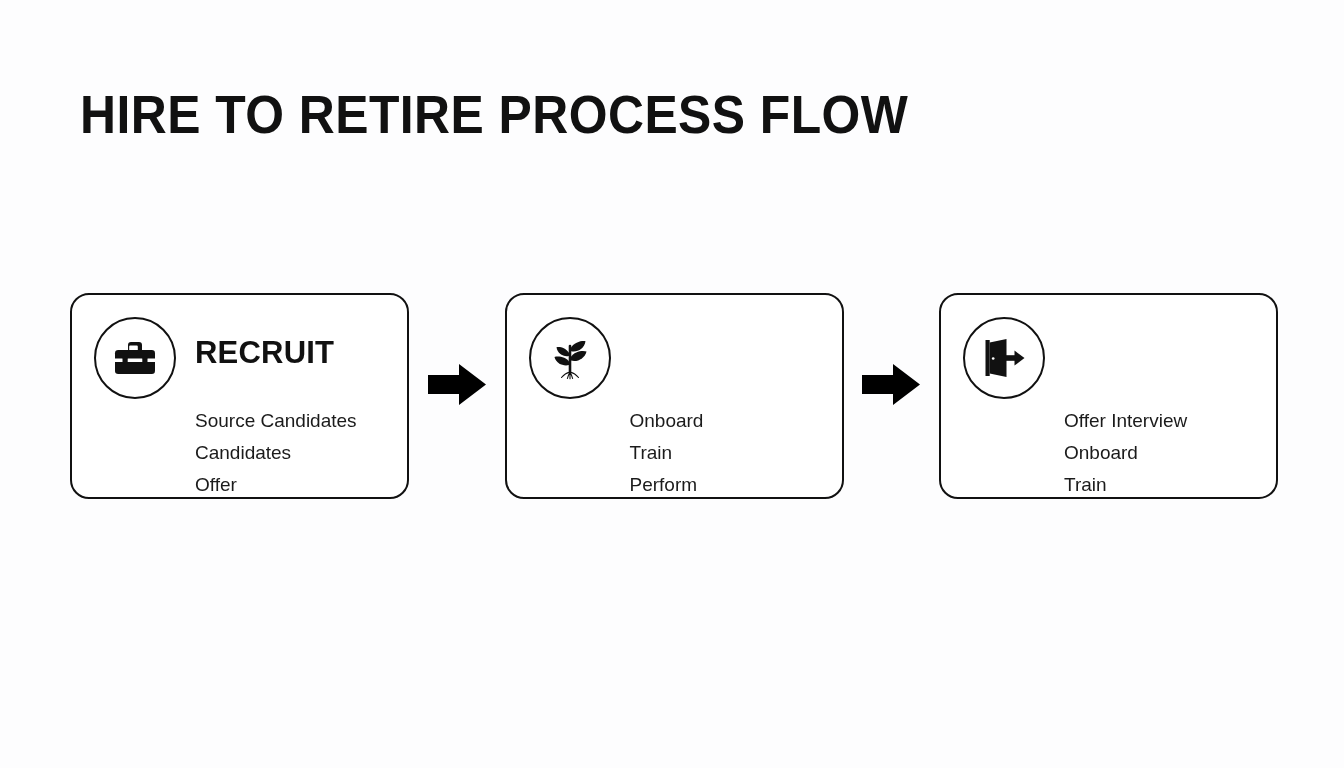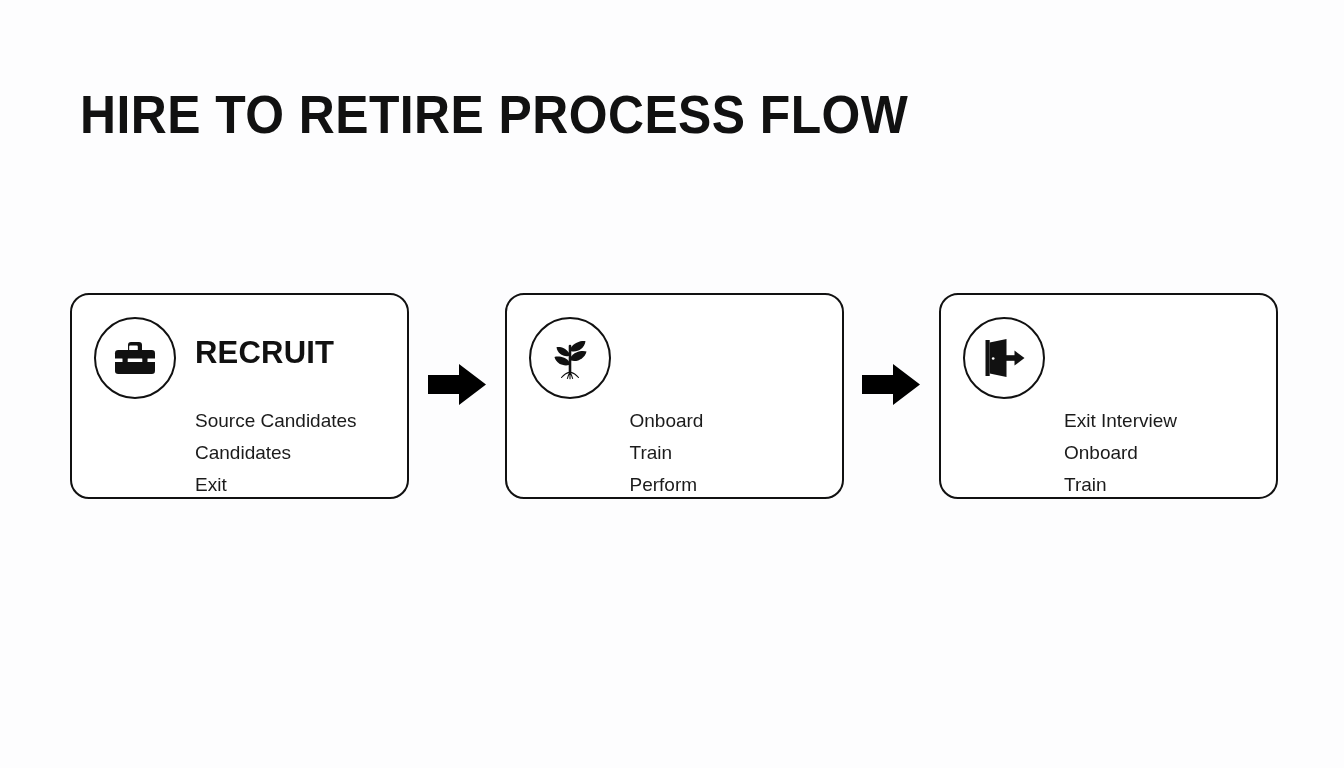--- a/index.html
+++ b/index.html
@@ -121,21 +121,21 @@
         <rect x="6" y="18" width="40" height="24" rx="3.2" fill="#111111"></rect>
         <rect x="4.4" y="26.4" width="43.2" height="3.6" rx="1.8" fill="#ffffff"></rect>
         <rect x="13.5" y="24.6" width="5.2" height="7.2" rx="1.6" fill="#111111"></rect>
         <rect x="33.3" y="24.6" width="5.2" height="7.2" rx="1.6" fill="#111111"></rect>
       </svg>
     </div>
     <div class="stage-title">RECRUIT</div>
     <ul class="stage-items">
       <li>Source Candidates</li>
       <li>Candidates</li>
-      <li>Exit</li>
+      <li>Offer</li>
     </ul>
   </div>
 
   <div class="arrow">
     <svg width="62" height="47" viewBox="0 0 62 47" aria-hidden="true">
       <path d="M2 14 H33 V3 L60 23.5 L33 44 V33 H2 Z" fill="#000000"></path>
     </svg>
   </div>
 
   <div class="stage-card">
@@ -172,19 +172,19 @@
     <div class="icon-circle">
       <svg width="52" height="52" viewBox="0 0 52 52" aria-hidden="true">
         <rect x="7.5" y="8" width="4.2" height="36" fill="#111111"></rect>
         <path d="M11.7 10.5 L28.5 7 V45 L11.7 41.5 Z" fill="#111111"></path>
         <circle cx="15.2" cy="26.5" r="1.35" fill="#ffffff"></circle>
         <rect x="24" y="23.2" width="15" height="5.6" fill="#111111"></rect>
         <path d="M36.5 18.5 L46.5 26 L36.5 33.5 Z" fill="#111111"></path>
       </svg>
     </div>
     <ul class="stage-items">
-      <li>Exit Interview</li>
+      <li>Offer Interview</li>
       <li>Onboard</li>
       <li>Train</li>
     </ul>
   </div>
 
 </div>
 
 </body></html>

